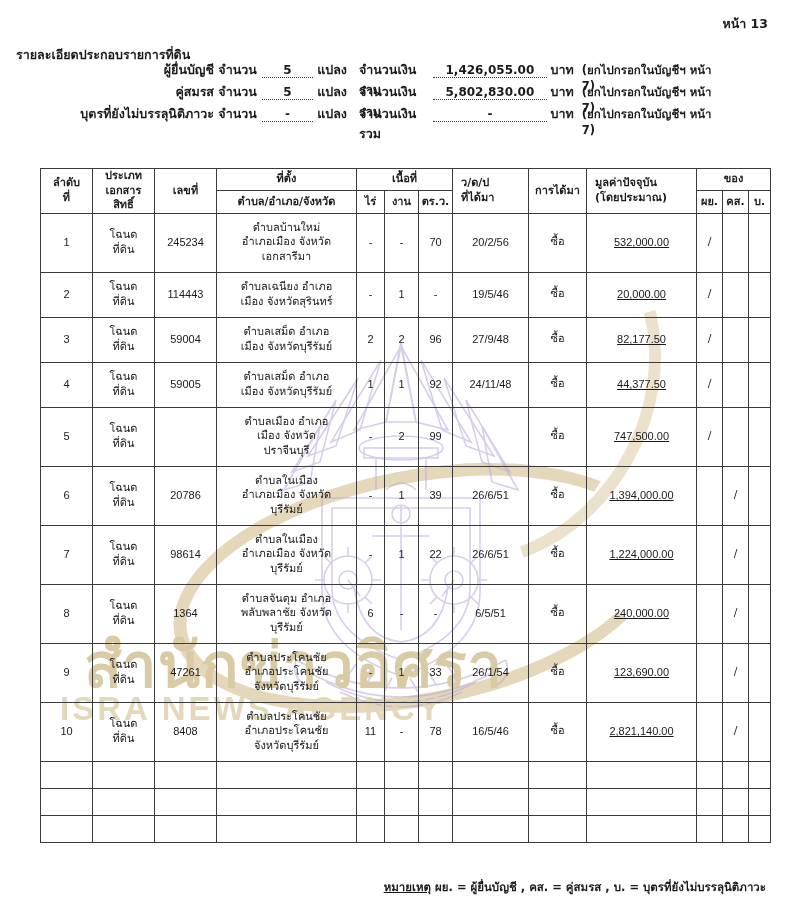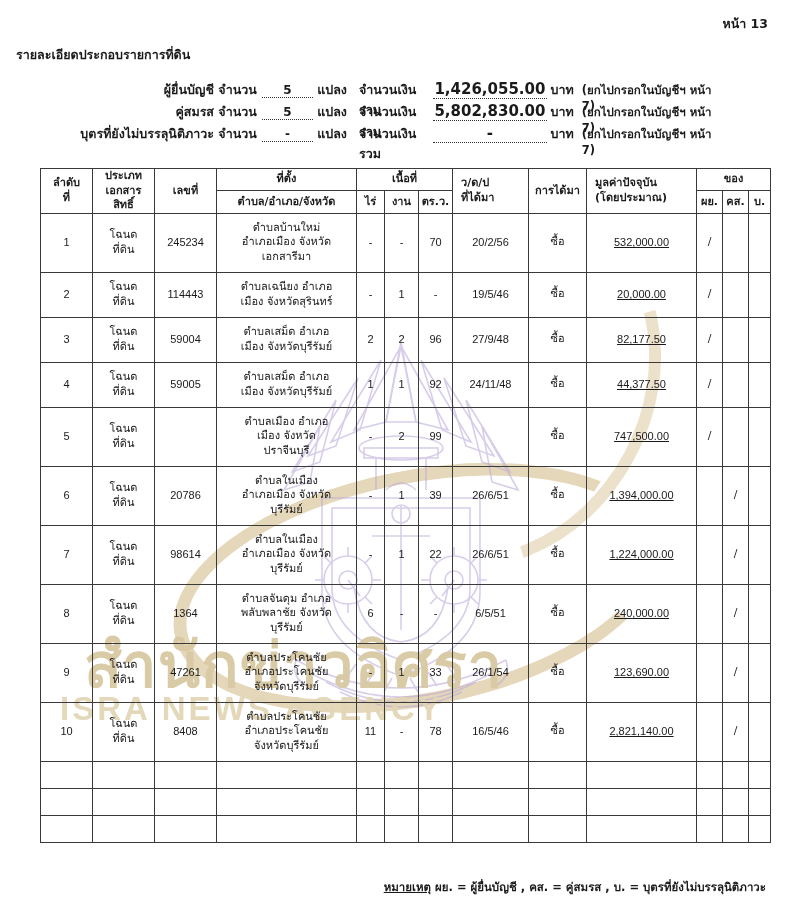--- a/index.html
+++ b/index.html
@@ -78,39 +78,39 @@
     font-family:"DejaVu Sans",sans-serif;
   }
   .doc-title {
     position:absolute; left:16px; top:45px; width:800px;
     text-align:left;
     font-size:12.5px; font-weight:bold;
     font-family:"DejaVu Sans",sans-serif;
   }
 
   
-  .summary { position:absolute; left:0; top:80px; width:712px; }
+  .summary { position:absolute; left:0; top:60px; width:712px; }
   .sum-row {
     display:flex; align-items:baseline;
     height:22px;
     font-size:12.5px; font-weight:bold;
     font-family:"DejaVu Sans",sans-serif;
   }
   .sum-label { width:290px; text-align:right; padding-right:5px; }
   .sum-blank {
     width:58px; text-align:center;
     border-bottom:1px dotted #333;
     font-size:12px;
   }
   .sum-unit { padding-left:4px; padding-right:12px; }
   .sum-label2 { padding-right:4px; }
   .sum-amount {
     width:128px; text-align:center;
     border-bottom:1px dotted #333;
-    font-size:15px;
+    font-size:12px;
   }
   .sum-baht { padding-left:4px; padding-right:8px; }
   .sum-note { font-size:11.5px; }
 
   
   table.land {
     position:absolute;
     left:40px; top:168px;
     width:720px;
     border-collapse:collapse;

